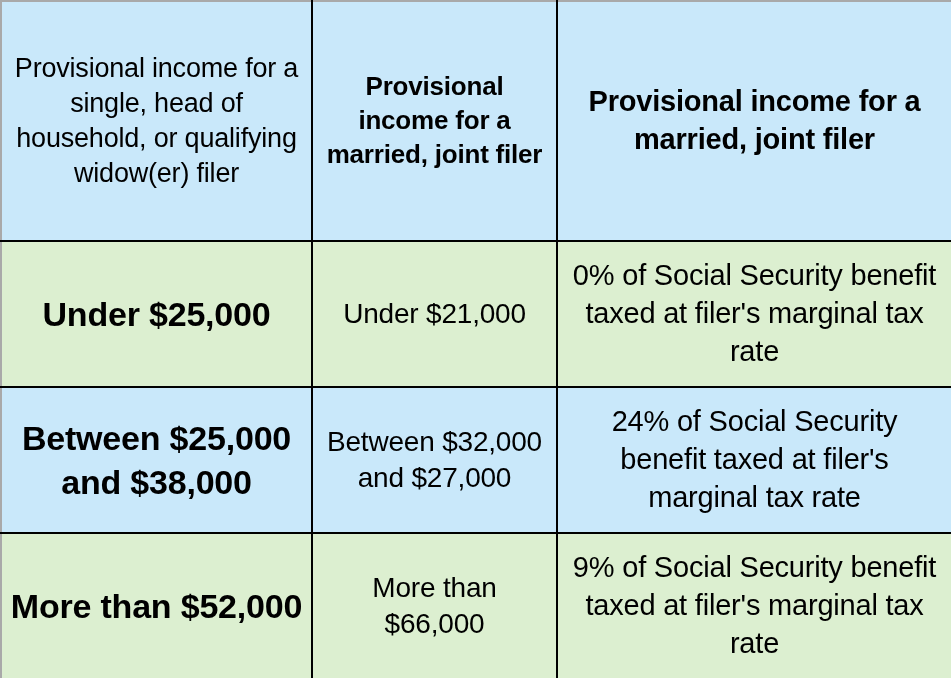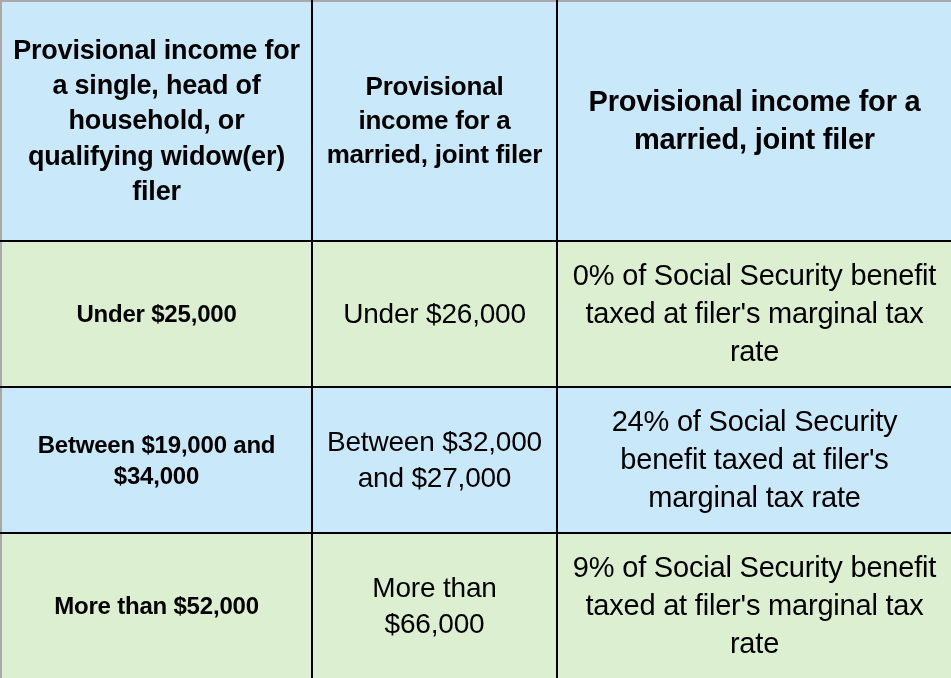--- a/index.html
+++ b/index.html
@@ -50,25 +50,25 @@
 
   
   tr.header-row   { height: 240px; }
   tr.body-row     { height: 146px; }
 
   
   .fill-blue  { background-color: #c9e8fa; }
   .fill-green { background-color: #dcefd0; }
 
   
-  .hdr-a { font-weight: bold; font-size: 27px; letter-spacing: -0.2px; margin-left: 28px; }
+  .hdr-a { font-weight: normal; font-size: 27px; letter-spacing: -0.2px; margin-left: 28px; }
   .hdr-b { font-weight: bold; font-size: 26px; letter-spacing: -0.2px; }
   .hdr-c { font-weight: bold; font-size: 29px; letter-spacing: -0.2px; }
 
-  .cell-bold    { font-weight: bold; font-size: 24px; letter-spacing: -0.2px; }
+  .cell-bold    { font-weight: bold; font-size: 34px; letter-spacing: -0.2px; }
   .cell-regular { font-weight: normal; font-size: 28px; letter-spacing: -0.2px; }
   .cell-wide    { font-weight: normal; font-size: 29px; letter-spacing: -0.2px; }
 </style>
 </head>
 <body>
 
 <div id="table-root">
   <table class="tax-table">
     <colgroup>
       <col class="c1">
@@ -77,26 +77,26 @@
     </colgroup>
     <tbody>
       <tr class="header-row">
         <td class="fill-blue hdr-a">Provisional income for a single, head of household, or qualifying widow(er) filer</td>
         <td class="fill-blue hdr-b">Provisional income for a married, joint filer</td>
         <td class="fill-blue hdr-c">Provisional income for a married, joint filer</td>
       </tr>
 
       <tr class="body-row">
         <td class="fill-green cell-bold">Under $25,000</td>
-        <td class="fill-green cell-regular">Under $26,000</td>
+        <td class="fill-green cell-regular">Under $21,000</td>
         <td class="fill-green cell-wide">0% of Social Security benefit taxed at filer's marginal tax rate</td>
       </tr>
 
       <tr class="body-row">
-        <td class="fill-blue cell-bold">Between $19,000 and $34,000</td>
+        <td class="fill-blue cell-bold">Between $25,000 and $38,000</td>
         <td class="fill-blue cell-regular">Between $32,000 and $27,000</td>
         <td class="fill-blue cell-wide">24% of Social Security benefit taxed at filer's marginal tax rate</td>
       </tr>
 
       <tr class="body-row">
         <td class="fill-green cell-bold">More than $52,000</td>
         <td class="fill-green cell-regular">More than $66,000</td>
         <td class="fill-green cell-wide">9% of Social Security benefit taxed at filer's marginal tax rate</td>
       </tr>
     </tbody>

